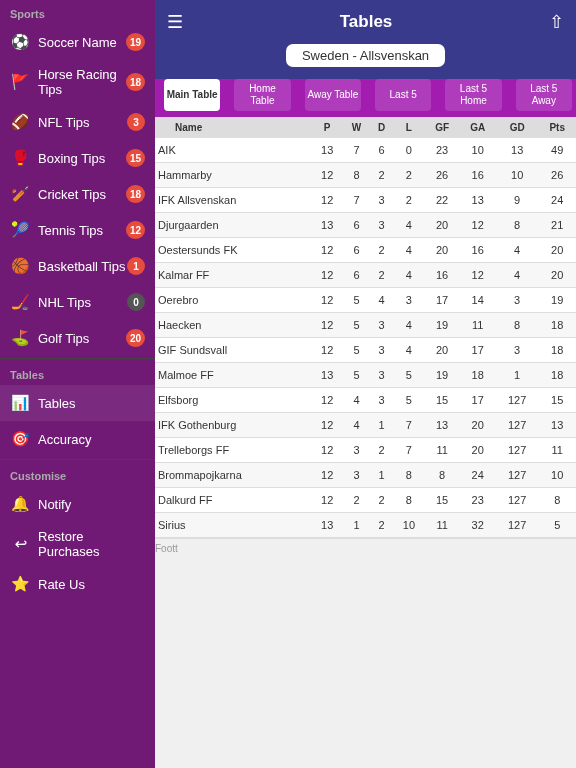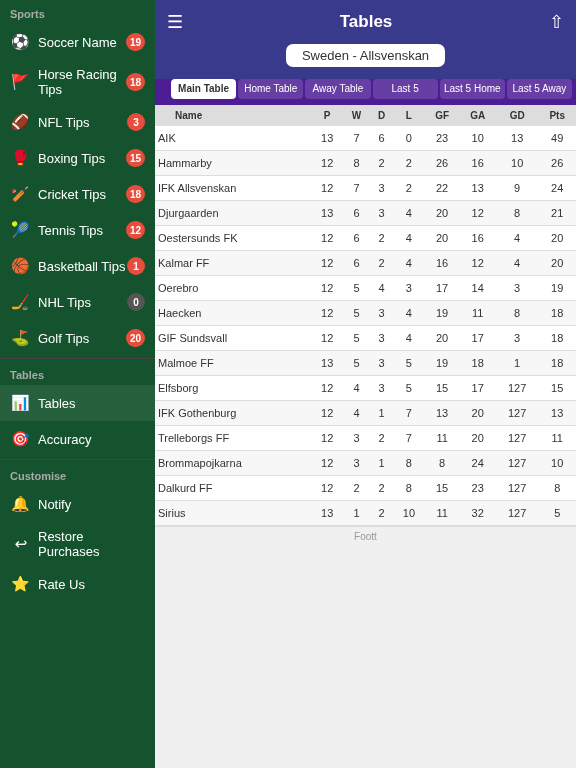--- a/index.html
+++ b/index.html
@@ -2,21 +2,21 @@
 <html><head>
   <meta charset="utf-8">
   <style>
     * { box-sizing: border-box; margin: 0; padding: 0; }
     body { width: 576px; height: 768px; font-family: -apple-system, BlinkMacSystemFont, 'Helvetica Neue', sans-serif; display: flex; overflow: hidden; background: #2c2c2e; }
 
     
     #sidebar {
       width: 155px;
       min-width: 155px;
-      background: #14532d;
+      background: #701a75;
       color: #fff;
       display: flex;
       flex-direction: column;
       height: 768px;
       overflow-y: auto;
     }
     .sidebar-section-header {
       font-size: 11px;
       color: #aaa;
       padding: 8px 10px 4px 10px;
@@ -98,23 +98,23 @@
       margin: 0 auto 6px auto;
       display: inline-block;
     }
     .league-row {
       display: flex;
       justify-content: center;
       padding: 0 8px 6px 8px;
     }
     .tabs-row {
       display: flex;
-      background: #4c1d95;
-      padding: 0 4px 6px 16px;
-      gap: 2px;
+      background: #a21caf;
+      padding: 0 4px 6px 9px;
+      gap: 14px;
     }
     .tab-btn {
       flex: 1;
       background: rgba(255,255,255,0.15);
       color: #fff;
       border: none;
       border-radius: 4px;
       font-size: 10px;
       padding: 4px 2px;
       cursor: pointer;
@@ -165,22 +165,22 @@
       text-align: center;
       color: #333;
       font-size: 11px;
     }
     .standings-table tbody td.name-col {
       text-align: left;
       font-weight: 500;
     }
     .footer-bar {
       background: #f0f0f0;
-      text-align: center;
-      padding: 4px 15px;
+      text-align: left;
+      padding: 4px 0;
       font-size: 10px;
       color: #999;
       border-top: 1px solid #ddd;
     }
   </style>
 </head>
 <body>
 
 <div id="sidebar">
   <div class="sidebar-section-header">Sports</div>

